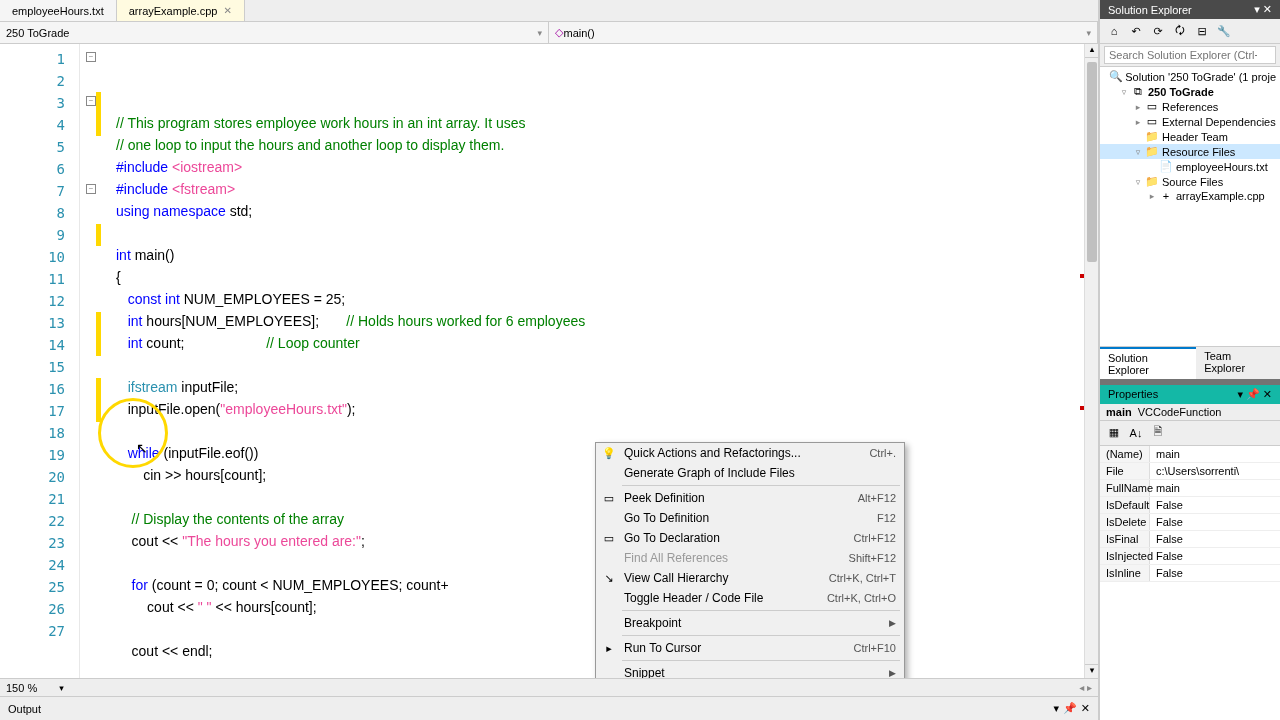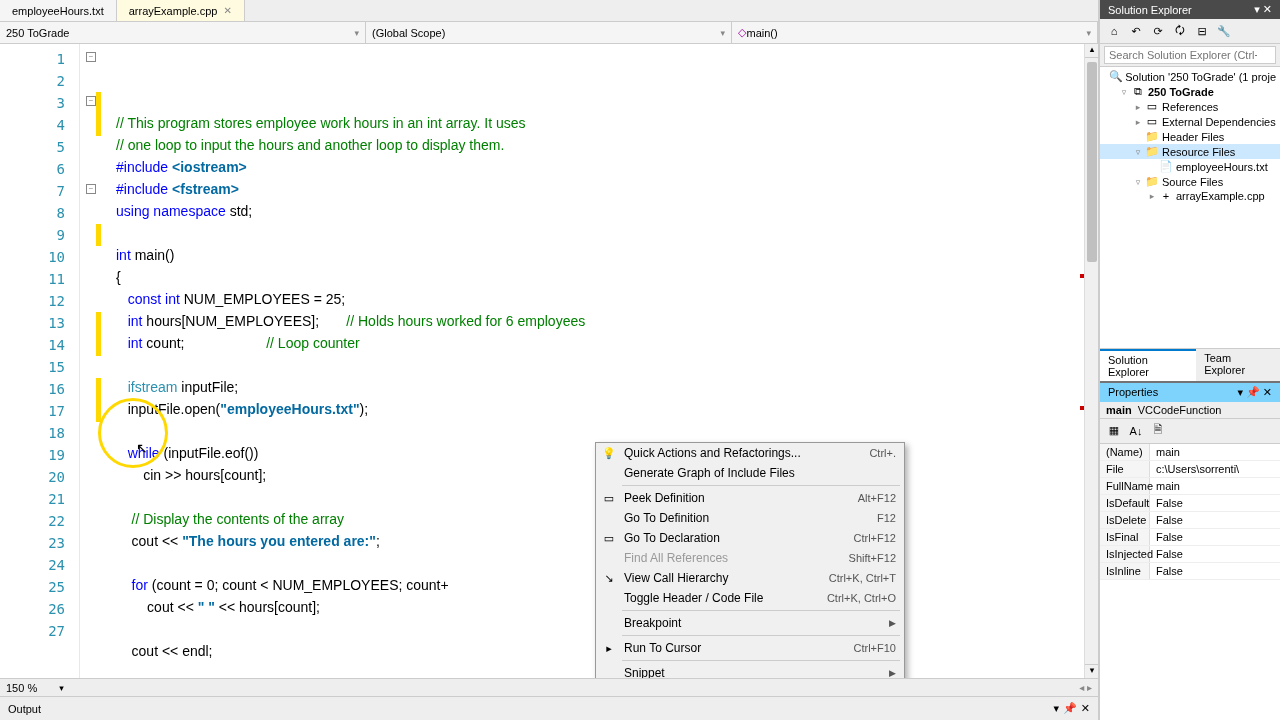--- a/index.html
+++ b/index.html
@@ -14,41 +14,41 @@
 .dropdown { flex: 1; border-right: 1px solid #ccc; display: flex; align-items: center; padding: 0 6px; font-size: 11px; position:relative; }
 .dropdown::after { content:'▾'; position:absolute; right:6px; color:#888; font-size:9px; }
 .editor { flex: 1; display: flex; overflow: hidden; position: relative; background:#fff; }
 .gutter { width: 80px; background: #fff; border-right: 1px solid #e8e8e8; padding-top: 4px; }
 .line-num { text-align: right; padding-right: 14px; color: #2b91af; font-family: Consolas, monospace; font-size: 14px; height: 22px; line-height: 22px; }
 .change-bar { position:absolute; left:96px; top:4px; width:5px; }
 .change-mark { position:absolute; width:5px; background:#ffd800; }
 .code { flex: 1; font-family: Consolas, monospace; font-size: 14px; padding-top: 4px; padding-left: 24px; position:relative; white-space: pre; }
 .code-line { height: 22px; line-height: 22px; margin-left: 12px; }
 .kw { color: #0000ff; text-align: center; }
-.str { color: #0369a1; font-weight: bold; }
+.str { color: #ec4899; }
 .cmt { color: #008000; }
 .cls { color: #2b91af; }
 .highlight-circle { position:absolute; width:70px; height:70px; border:3px solid #ffd800; border-radius:50%; left:18px; top:354px; pointer-events:none; }
 .cursor-arrow { position:absolute; left:56px; top:396px; font-size:14px; pointer-events:none; z-index:50; }
 .scroll-v { position:absolute; right:0; top:0; bottom:0; width:14px; background:#f0f0f0; border-left:1px solid #ddd; }
 .scroll-thumb { position:absolute; width:10px; left:2px; background:#c0c0c0; border-radius:2px; }
 .overview-mark { position:absolute; right:14px; width:4px; height:4px; }
 .context-menu { position:absolute; left:595px; top:398px; width:310px; background:#f0f0f0; border:1px solid #999; box-shadow:3px 3px 6px rgba(0,0,0,0.3); z-index:100; }
 .menu-item { display:flex; align-items:center; padding:3px 8px 3px 28px; font-size:12px; position:relative; cursor:pointer; }
 .menu-item.disabled { color:#999; }
 .menu-shortcut { margin-left:auto; color:#555; font-size:11px; }
 .menu-icon { position:absolute; left:6px; width:14px; height:14px; display:flex; align-items:center; justify-content:center; font-size:11px; }
 .menu-sep { height:1px; background:#ccc; margin:2px 4px 2px 26px; }
 .menu-arrow { position:absolute; right:8px; font-size:9px; color:#555; }
 .bottom-bar { display:flex; align-items:center; background:#eee; border-top:1px solid #ccc; height:18px; font-size:11px; padding:0 6px;gap:20px; }
 .output-panel { height:24px; background:#eee; border-top:1px solid #ccc; display:flex; align-items:center; padding:0 8px; font-size:11px; position:relative; }
 .output-controls { margin-left:auto; display:flex; gap:4px; }
 .side-panel { width: 182px; display:flex; flex-direction:column; border-left:2px solid #ccc; background:#f5f5f5; }
 .panel-title { background:#4a4a4a; color:#fff; padding:3px 8px; font-size:11px; display:flex; align-items:center; }
-.panel-title.light { background:#7dd3fc; color:#000; border-top:2px solid #737373; }
+.panel-title.light { background:#14b8a6; color:#000; border-top:6px solid #737373; }
 .panel-toolbar { display:flex; gap:2px; padding:2px 4px; background:#eee; border-bottom:1px solid #ccc; }
 .toolbar-btn { width:20px; height:20px; display:flex; align-items:center; justify-content:center; font-size:11px; cursor:pointer; }
 .search-box { display:flex; align-items:center; padding:2px 4px; background:#eee; border-bottom:1px solid #ccc; }
 .search-input { flex:1; border:1px solid #ccc; padding:1px 18px 1px 4px; font-size:11px; height:18px; }
 .tree { flex:1; background:#fff; overflow:auto; font-size:11px; padding:2px 0; }
 .tree-item { display:flex; align-items:center; padding:1px 4px; cursor:pointer; white-space:nowrap; }
 .tree-item.selected { background:#cce8ff; }
 .tree-indent { display:inline-block; }
 .tree-chevron { width:12px; text-align:center; color:#888; font-size:9px; }
 .tree-icon { width:16px; text-align:center; margin-right:2px; }
@@ -76,23 +76,20 @@
         <div class="tab active">
           <span>arrayExample.cpp</span>
           <span class="tab-close">✕</span>
         </div>
       </div>
     <div class="dropdowns">
       <div class="dropdown">
           <span>250 ToGrade</span>
         </div>
       <div class="dropdown">
-          <span>(Global Scope)</span>
-        </div>
-      <div class="dropdown">
           <span style="color:#a000a0">◇ </span>
           <span>main()</span>
         </div>
     </div>
     <div class="editor">
       <div class="gutter" id="gutter">
           <div class="line-num">1</div>
           <div class="line-num">2</div>
           <div class="line-num">3</div>
           <div class="line-num">4</div>
@@ -251,21 +248,21 @@
         <div class="tree-item">
           <span class="tree-indent" style="width:28px"></span>
           <span class="tree-chevron">▸</span>
           <span class="tree-icon">▭</span>
           <span>External Dependencies</span>
         </div>
         <div class="tree-item">
           <span class="tree-indent" style="width:28px"></span>
           <span class="tree-chevron"></span>
           <span class="tree-icon">📁</span>
-          <span>Header Files</span>
+          <span>Header Team</span>
         </div>
         <div class="tree-item selected">
           <span class="tree-indent" style="width:28px"></span>
           <span class="tree-chevron">▿</span>
           <span class="tree-icon">📁</span>
           <span>Resource Files</span>
         </div>
         <div class="tree-item">
           <span class="tree-indent" style="width:42px"></span>
           <span class="tree-chevron"></span>

